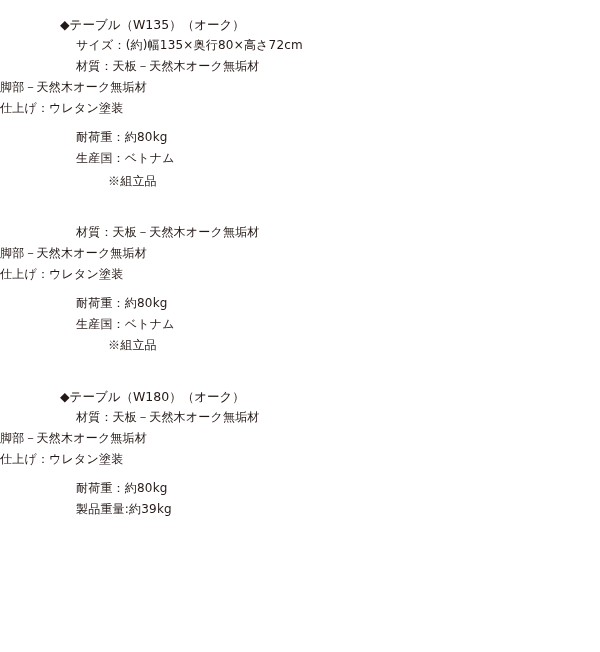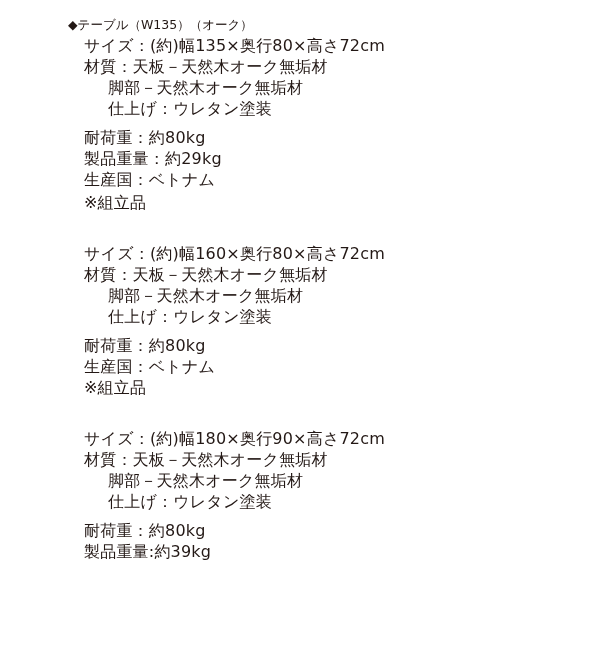--- a/index.html
+++ b/index.html
@@ -15,37 +15,37 @@
     overflow: hidden;
   }
   .page {
     width: 600px;
     height: 652px;
     position: relative;
     box-sizing: border-box;
     padding: 14px 0 0 0;
   }
   .spec-block {
-    margin: 0 0 0 8px;
+    margin: 0 0 0 0;
     padding: 0;
   }
   .spec-block + .spec-block {
     margin-top: 30px;
   }
   .line {
-    font-size: 16px;
+    font-size: 12px;
     line-height: 21px;
     white-space: pre;
     letter-spacing: 0.2px;
   }
   
   .ind-0 { padding-left: 60px; }   
   .ind-1 { padding-left: 76px; }   
-  .ind-2 { padding-left: 100px; }  
-  .ind-3 { padding-left: 76px; }   
+  .ind-2 { }  
+  .ind-3 { padding-left: 108px; font-family: Liberation Serif, serif; }   
 
   .heading {
     font-size: 12.5px;
     line-height: 21px;
     white-space: pre;
   }
   .gap-sm { height: 8px; }
   .gap-xs { height: 2px; }
 </style>
 </head>
@@ -54,39 +54,37 @@
 <div class="page">
 
   <section class="spec-block">
     <div class="heading ind-0">◆テーブル（W135）（オーク）</div>
     <div class="line ind-1">サイズ：(約)幅135×奥行80×高さ72cm</div>
     <div class="line ind-1">材質：天板－天然木オーク無垢材</div>
     <div class="line ind-2">脚部－天然木オーク無垢材</div>
     <div class="line ind-2">仕上げ：ウレタン塗装</div>
     <div class="gap-sm"></div>
     <div class="line ind-1">耐荷重：約80kg</div>
-    <div class="line ind-1">製品重量：約29kg</div>
     <div class="line ind-1">生産国：ベトナム</div>
     <div class="gap-xs"></div>
     <div class="line ind-3">※組立品</div>
   </section>
 
   <section class="spec-block">
-    <div class="line ind-1">サイズ：(約)幅160×奥行80×高さ72cm</div>
     <div class="line ind-1">材質：天板－天然木オーク無垢材</div>
     <div class="line ind-2">脚部－天然木オーク無垢材</div>
     <div class="line ind-2">仕上げ：ウレタン塗装</div>
     <div class="gap-sm"></div>
     <div class="line ind-1">耐荷重：約80kg</div>
     <div class="line ind-1">生産国：ベトナム</div>
     <div class="line ind-3">※組立品</div>
   </section>
 
   <section class="spec-block">
-    <div class="line ind-1">サイズ：(約)幅180×奥行90×高さ72cm</div>
+    <div class="heading ind-0">◆テーブル（W180）（オーク）</div>
     <div class="line ind-1">材質：天板－天然木オーク無垢材</div>
     <div class="line ind-2">脚部－天然木オーク無垢材</div>
     <div class="line ind-2">仕上げ：ウレタン塗装</div>
     <div class="gap-sm"></div>
     <div class="line ind-1">耐荷重：約80kg</div>
     <div class="line ind-1">製品重量:約39kg</div>
 
   </section>
 
 </div>

